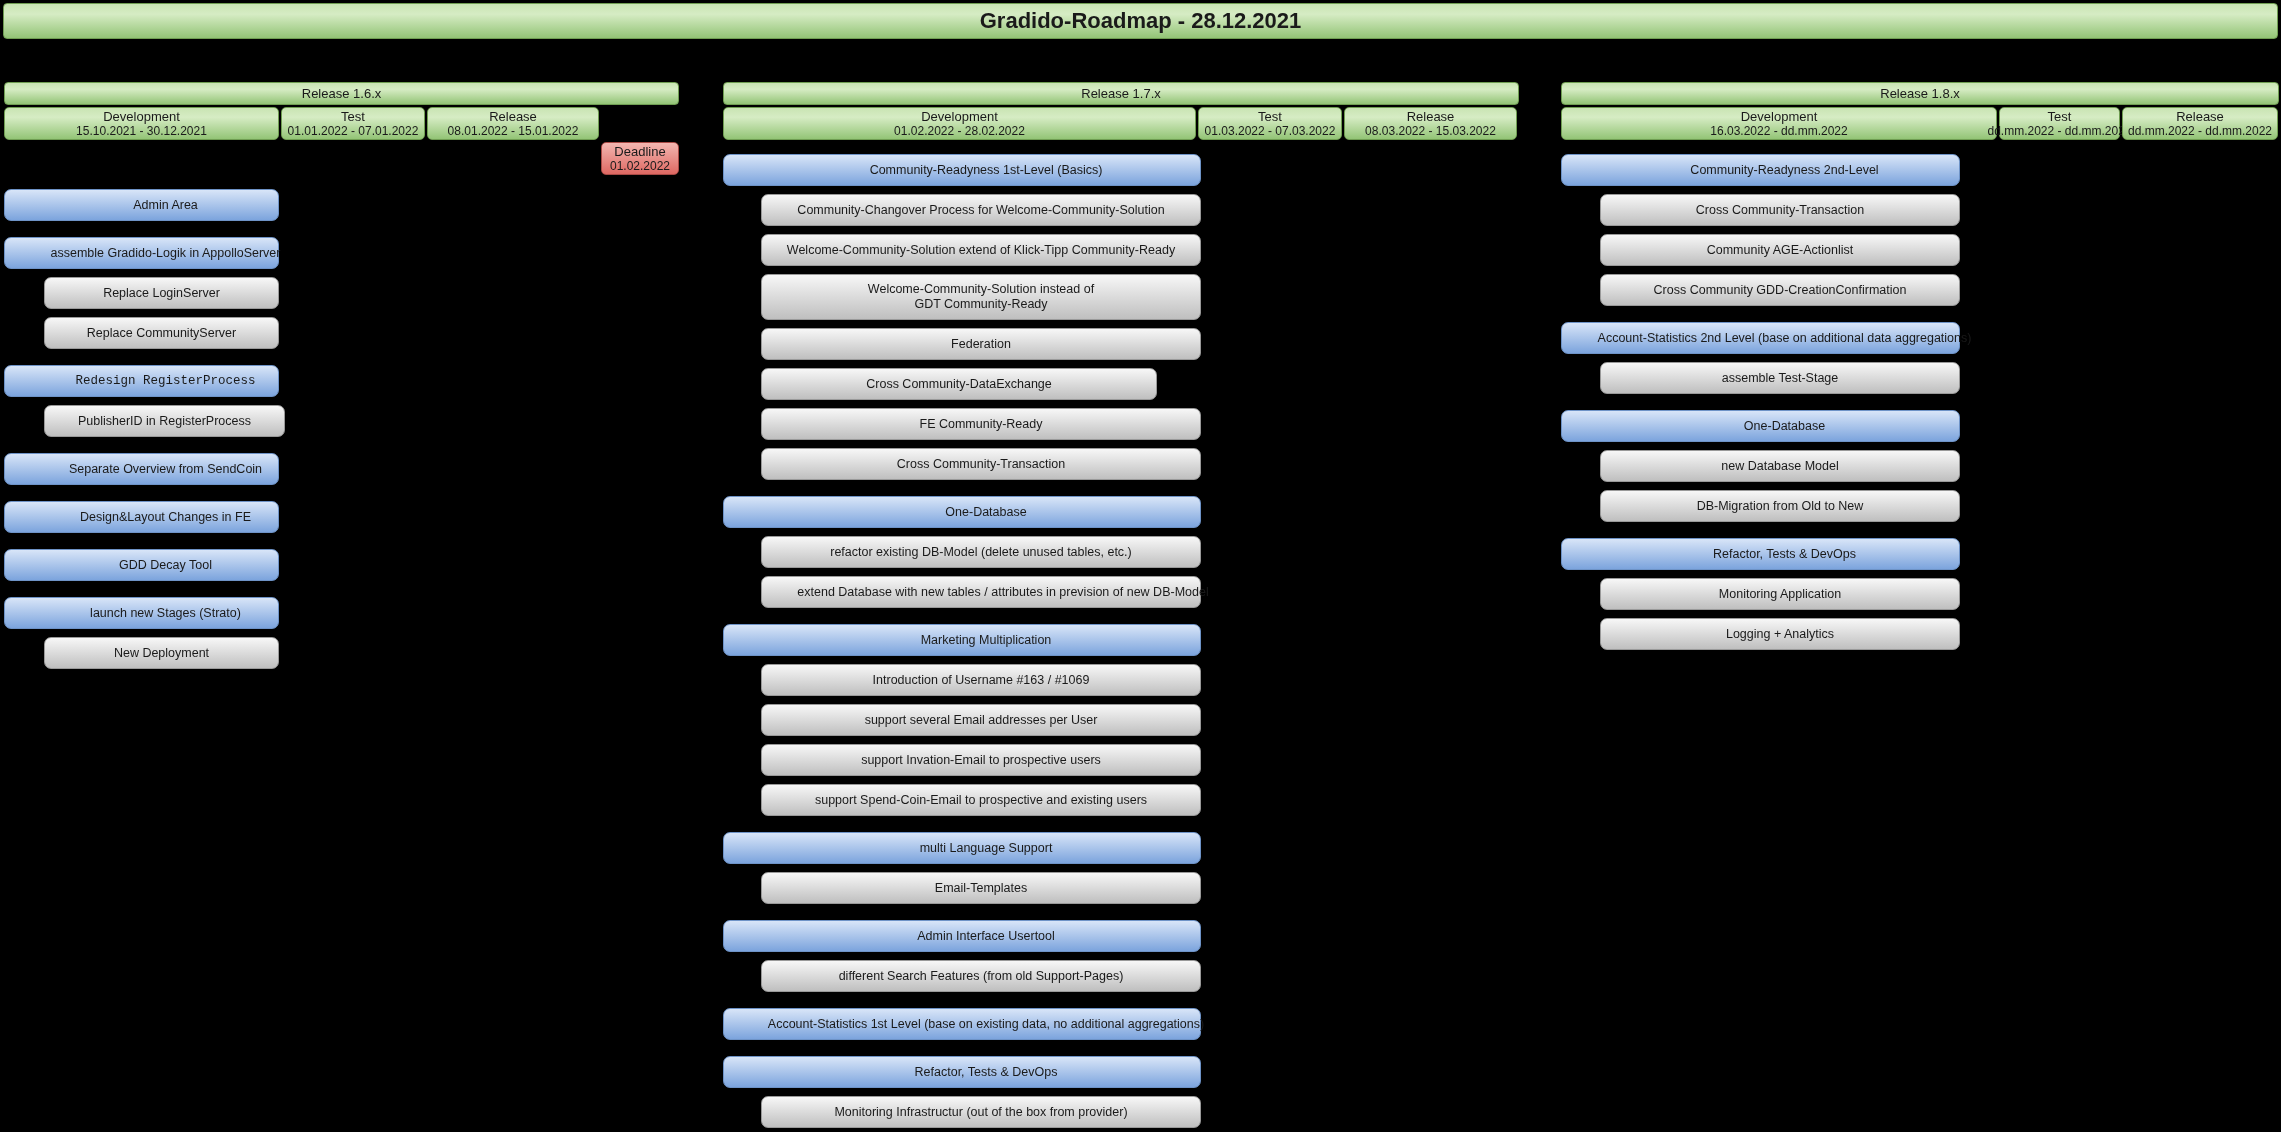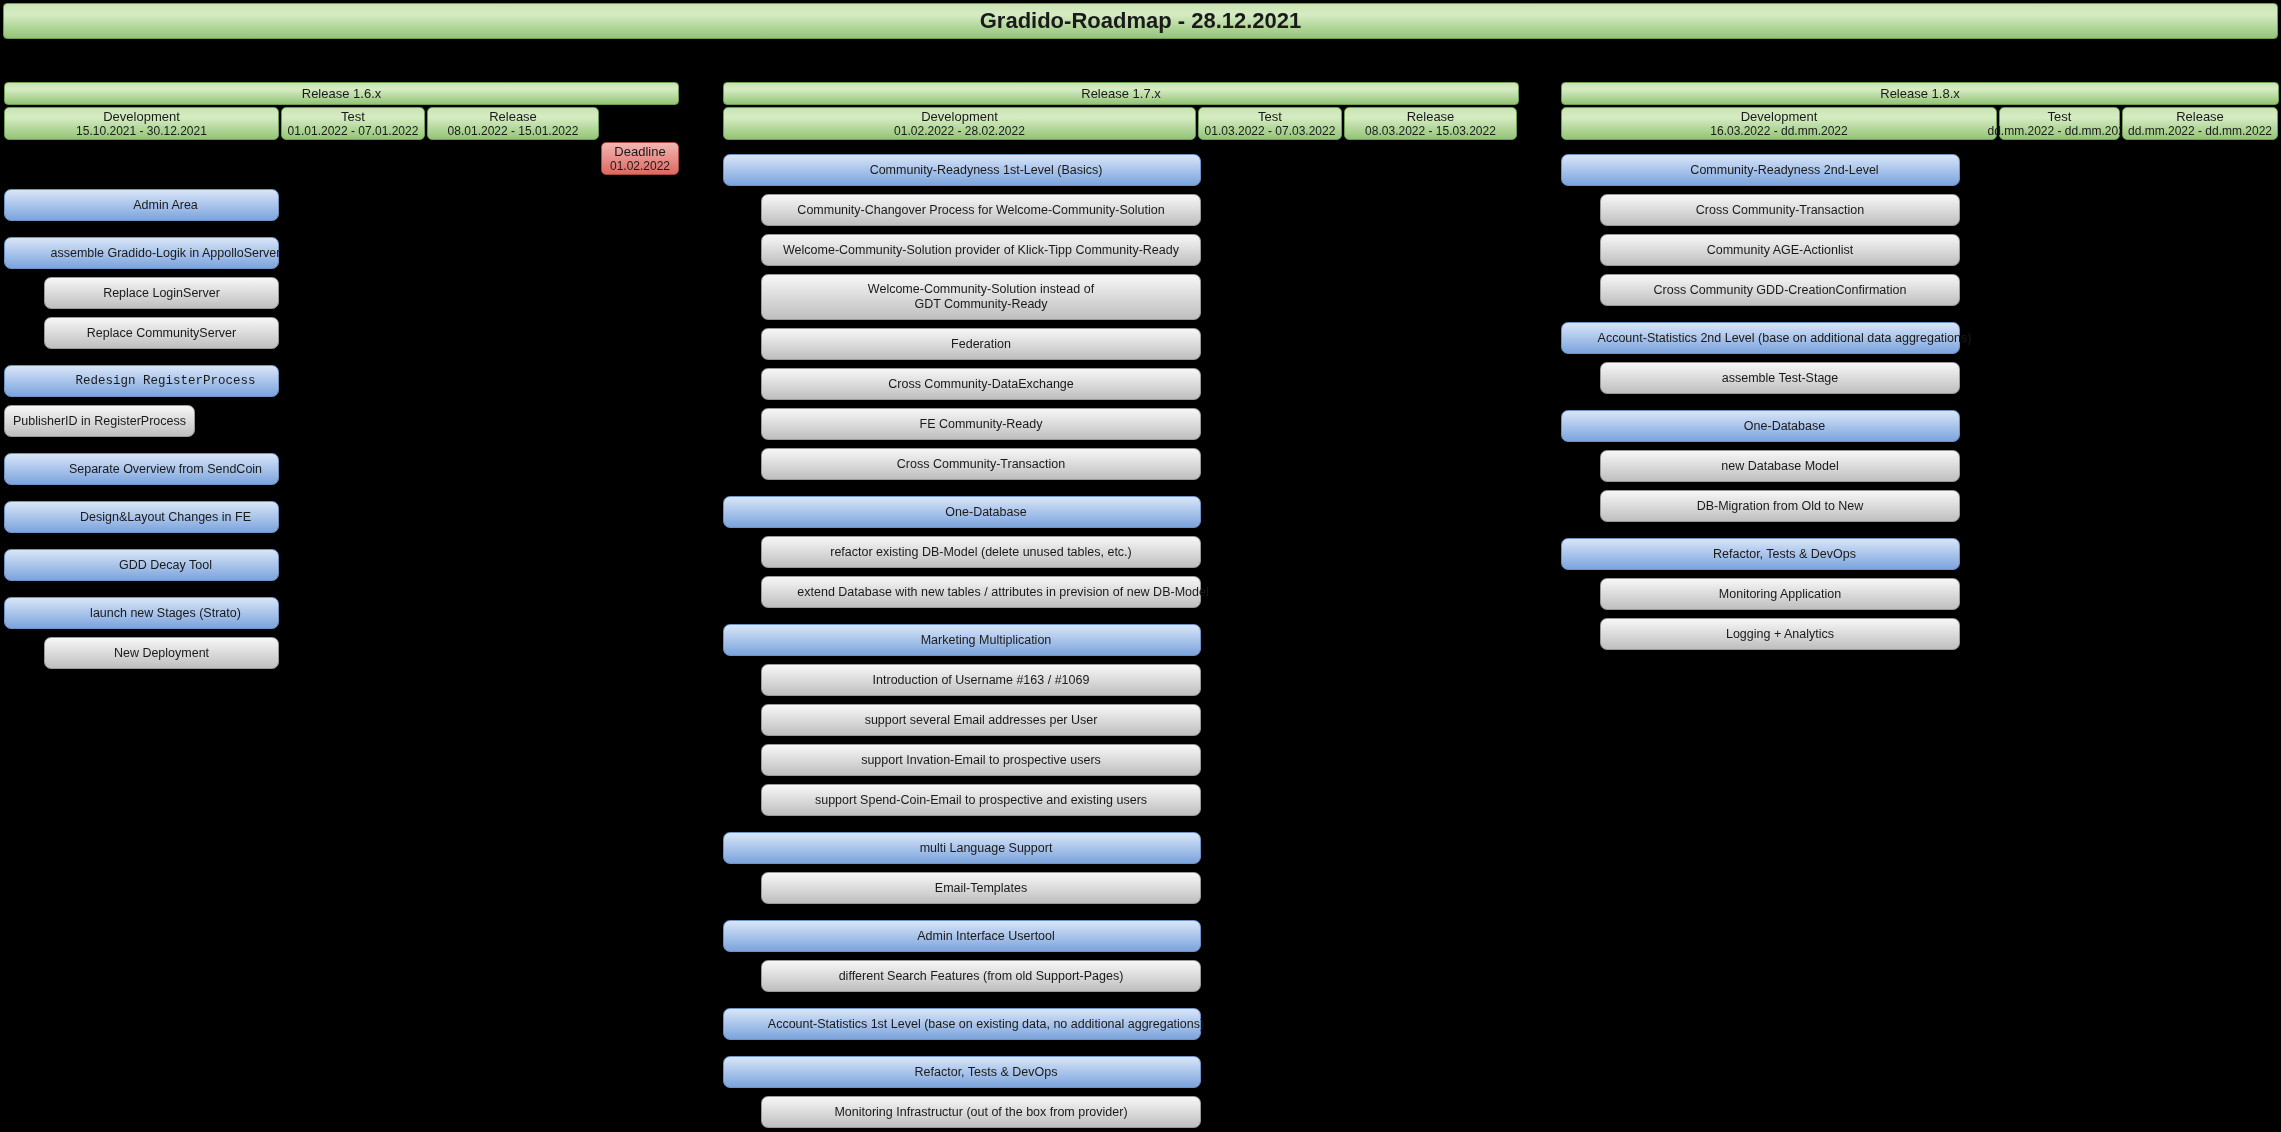--- a/index.html
+++ b/index.html
@@ -85,21 +85,21 @@
           <div class="phase-name">Deadline</div>
           <div class="phase-dates">01.02.2022</div>
         </div>
       </div>
       <div class="tasks">
         <div class="task feature group-start first" style="width: 275px;">Admin Area</div>
         <div class="task feature group-start" style="width: 275px;">assemble Gradido-Logik in AppolloServer</div>
         <div class="task subtask" style="width: 235px; margin-left: 40px;">Replace LoginServer</div>
         <div class="task subtask" style="width: 235px; margin-left: 40px;">Replace CommunityServer</div>
         <div class="task feature group-start" style="width: 275px; font-family: Liberation Mono, monospace;">Redesign RegisterProcess</div>
-        <div class="task subtask" style="width: 191px; ">PublisherID in RegisterProcess</div>
+        <div class="task subtask" style="width: 241px; margin-left: 40px;">PublisherID in RegisterProcess</div>
         <div class="task feature group-start" style="width: 275px;">Separate Overview from SendCoin</div>
         <div class="task feature group-start" style="width: 275px;">Design&amp;Layout Changes in FE</div>
         <div class="task feature group-start" style="width: 275px;">GDD Decay Tool</div>
         <div class="task feature group-start" style="width: 275px;">launch new Stages (Strato)</div>
         <div class="task subtask" style="width: 235px; margin-left: 40px;">New Deployment</div>
       </div>
     </div>
     <div class="column" style="left: 723px; width: 796px;">
       <div class="release-header">Release 1.7.x</div>
       <div class="phase-row">
@@ -112,25 +112,25 @@
           <div class="phase-dates">01.03.2022 - 07.03.2022</div>
         </div>
         <div class="phase green" style="width: 173px;">
           <div class="phase-name">Release</div>
           <div class="phase-dates">08.03.2022 - 15.03.2022</div>
         </div>
       </div>
       <div class="tasks">
         <div class="task feature group-start first" style="width: 478px;">Community-Readyness 1st-Level (Basics)</div>
         <div class="task subtask" style="width: 440px; margin-left: 38px;">Community-Changover Process for Welcome-Community-Solution</div>
-        <div class="task subtask" style="width: 440px; margin-left: 38px;">Welcome-Community-Solution provider of Klick-Tipp Community-Ready</div>
+        <div class="task subtask" style="width: 440px; margin-left: 38px;">Welcome-Community-Solution extend of Klick-Tipp Community-Ready</div>
         <div class="task subtask tall" style="width: 440px; margin-left: 38px;">Welcome-Community-Solution instead of
 GDT Community-Ready</div>
         <div class="task subtask" style="width: 440px; margin-left: 38px;">Federation</div>
-        <div class="task subtask" style="width: 440px; margin-left: 38px;">Cross Community-DataExchange</div>
+        <div class="task subtask" style="width: 396px; margin-left: 38px;">Cross Community-DataExchange</div>
         <div class="task subtask" style="width: 440px; margin-left: 38px;">FE Community-Ready</div>
         <div class="task subtask" style="width: 440px; margin-left: 38px;">Cross Community-Transaction</div>
         <div class="task feature group-start" style="width: 478px;">One-Database</div>
         <div class="task subtask" style="width: 440px; margin-left: 38px;">refactor existing DB-Model (delete unused tables, etc.)</div>
         <div class="task subtask" style="width: 440px; margin-left: 38px; padding-left: 44px;">extend Database with new tables / attributes in prevision of new DB-Model</div>
         <div class="task feature group-start" style="width: 478px;">Marketing Multiplication</div>
         <div class="task subtask" style="width: 440px; margin-left: 38px;">Introduction of Username #163 / #1069</div>
         <div class="task subtask" style="width: 440px; margin-left: 38px;">support several Email addresses per User</div>
         <div class="task subtask" style="width: 440px; margin-left: 38px;">support Invation-Email to prospective users</div>
         <div class="task subtask" style="width: 440px; margin-left: 38px;">support Spend-Coin-Email to prospective and existing users</div>

